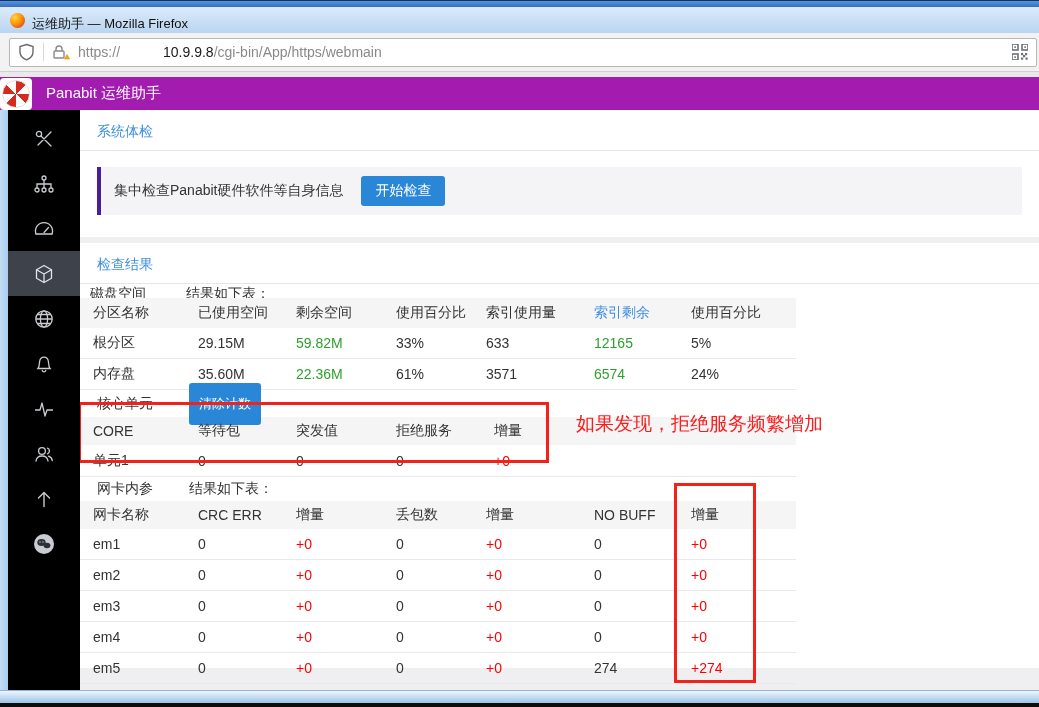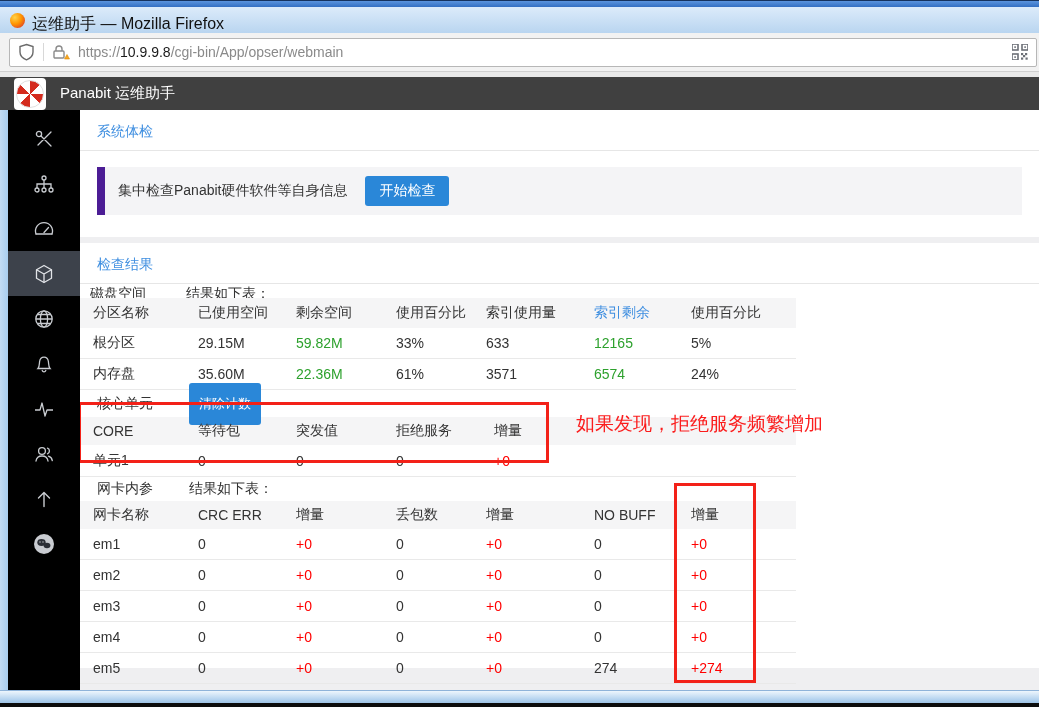--- a/index.html
+++ b/index.html
@@ -6,52 +6,52 @@
   html,body { width:1039px; height:707px; overflow:hidden;
     font-family:"Liberation Sans","DejaVu Sans",sans-serif; background:#b7d3ee; }
   .win { position:relative; width:1039px; height:707px; }
 
   
   .top-strip { height:7px; background:linear-gradient(#5a94de,#336fc2); border-top:1px solid #16335e; }
   .titlebar { height:26px; background:linear-gradient(#dcebfa,#b9d5f0);
     display:flex; align-items:center; padding-left:10px; gap:7px; }
   .titlebar .fx { width:15px; height:15px; border-radius:50%;
     background:radial-gradient(circle at 32% 30%, #ffd24a 0%, #ff9500 45%, #e6551f 75%, #b5301a 100%); }
-  .titlebar .t { font-size:16px; color:#111;margin-top:8px; }
+  .titlebar .t { font-size:13px; color:#111;margin-top:8px; }
 
   .urlrow { height:38px; background:#f2f2f2; display:flex; align-items:center; padding:0 2px 0 9px; }
   .urlbox { flex:1; height:29px; background:#fff; border:1px solid #b7b7b7; border-radius:2px;
     display:flex; align-items:center; padding:0 8px; gap:8px; position:relative; }
   .urlbox .sep { width:1px; height:18px; background:#d8d8d8; }
   .url { font-size:14px; color:#8a8a8a; white-space:nowrap; }
-  .url b { color:#1a1a1a; font-weight:normal; }
+  .url b { color:#1a1a1a; font-weight:normal;margin-left:43px; }
   .lockwrap { position:relative; width:18px; height:16px; }
   .lockwrap svg { position:absolute; left:0; top:0; }
   .qr { margin-left:auto; }
 
   .chrome-gap { height:6px; background:#e9e9e9; border-top:1px solid #cfcfcf; }
 
-  .appheader { height:33px; background:#404040; display:flex; align-items:center; padding-left:14px; gap:14px; }
+  .appheader { height:33px; background:#a21caf; display:flex; align-items:center; padding-left:0; gap:14px; }
   .logo { width:32px; height:32px; background:#fff; border-radius:4px; display:flex; align-items:center; justify-content:center; }
   .logo .pin { width:28px; height:28px; border-radius:50%; border:1px solid #e0e0e0;
     background:conic-gradient(#d42b1e 0 45deg,#ffffff 45deg 90deg,#d42b1e 90deg 135deg,#ffffff 135deg 180deg,#d42b1e 180deg 225deg,#ffffff 225deg 270deg,#d42b1e 270deg 315deg,#ffffff 315deg 360deg); }
   .brand { color:#fff; font-size:15px; }
 
   .bodyrow { height:580px; display:flex; }
   .lframe { width:8px; background:linear-gradient(90deg,#c3dcf4,#a9cdee); }
   .sidebar { width:72px; background:#000; padding-top:6px; display:flex; flex-direction:column; }
   .sb-item { height:45px; display:flex; align-items:center; justify-content:center; }
   .sb-item.active { background:#3d424b; }
   .sb-item svg { display:block; }
 
   .content { flex:1; position:relative; background:#efeff1; overflow:hidden; }
 
   .card { background:#fff; }
   .sec-title { padding:13px 0 9px 17px; font-size:14px; color:#3e8ee0; border-bottom:1px solid #e6e6e6; }
-  .info-row { margin:16px 17px 0 17px; height:48px; background:#f4f4f6; border-left:8px solid #4c1d95;
+  .info-row { margin:16px 17px 0 17px; height:48px; background:#f4f4f6; border-left:4px solid #4c1d95;
     display:flex; align-items:center; padding-left:13px; gap:18px; }
   .info-text { font-size:14px; color:#333; }
   .btn { background:#2a87d8; color:#fff; font-size:14px; border:none; border-radius:3px;
     padding:6px 14px; cursor:pointer; font-family:inherit; }
   .btn.small { font-size:13px; padding:12px 10px; }
   .divider { height:6px; background:#efeff1; }
 
   .clipped-row { height:14px; overflow:hidden; display:flex; padding-left:10px; }
   .clipped-row .lab { width:96px; font-size:14px; color:#333; line-height:19px; }
   .clipped-row .note { font-size:14px; color:#333; line-height:19px; }
@@ -98,21 +98,21 @@
         <path d="M8.5 1.5 L15 3.5 V9 C15 13 12 15.5 8.5 16.8 C5 15.5 2 13 2 9 V3.5 Z" fill="none" stroke="#6b6b6b" stroke-width="1.4"></path>
       </svg>
       <span class="sep"></span>
       <span class="lockwrap">
         <svg width="18" height="16" viewBox="0 0 18 16">
           <rect x="2" y="7" width="10" height="7" rx="1" fill="none" stroke="#8a8a8a" stroke-width="1.4"></rect>
           <path d="M4 7 V5 a3 3 0 0 1 6 0 V7" fill="none" stroke="#8a8a8a" stroke-width="1.4"></path>
           <path d="M12.5 15 L17.5 15 L15 10.5 Z" fill="#f5a623" stroke="#e08b00" stroke-width="0.6"></path>
         </svg>
       </span>
-      <span class="url"><span>https://</span><b>10.9.9.8</b><span>/cgi-bin/App/opser/webmain</span></span>
+      <span class="url"><span>https://</span><b>10.9.9.8</b><span>/cgi-bin/App/https/webmain</span></span>
       <svg class="qr" width="16" height="16" viewBox="0 0 16 16">
         <g fill="#6b6f76">
           <rect x="0" y="0" width="6" height="6" fill="none" stroke="#6b6f76" stroke-width="1.6"></rect>
           <rect x="2.3" y="2.3" width="1.6" height="1.6"></rect>
           <rect x="10" y="0" width="6" height="6" fill="none" stroke="#6b6f76" stroke-width="1.6"></rect>
           <rect x="12.3" y="2.3" width="1.6" height="1.6"></rect>
           <rect x="0" y="10" width="6" height="6" fill="none" stroke="#6b6f76" stroke-width="1.6"></rect>
           <rect x="2.3" y="12.3" width="1.6" height="1.6"></rect>
           <rect x="9" y="9" width="2.2" height="2.2"></rect>
             <rect x="13" y="9" width="2.2" height="2.2"></rect>

